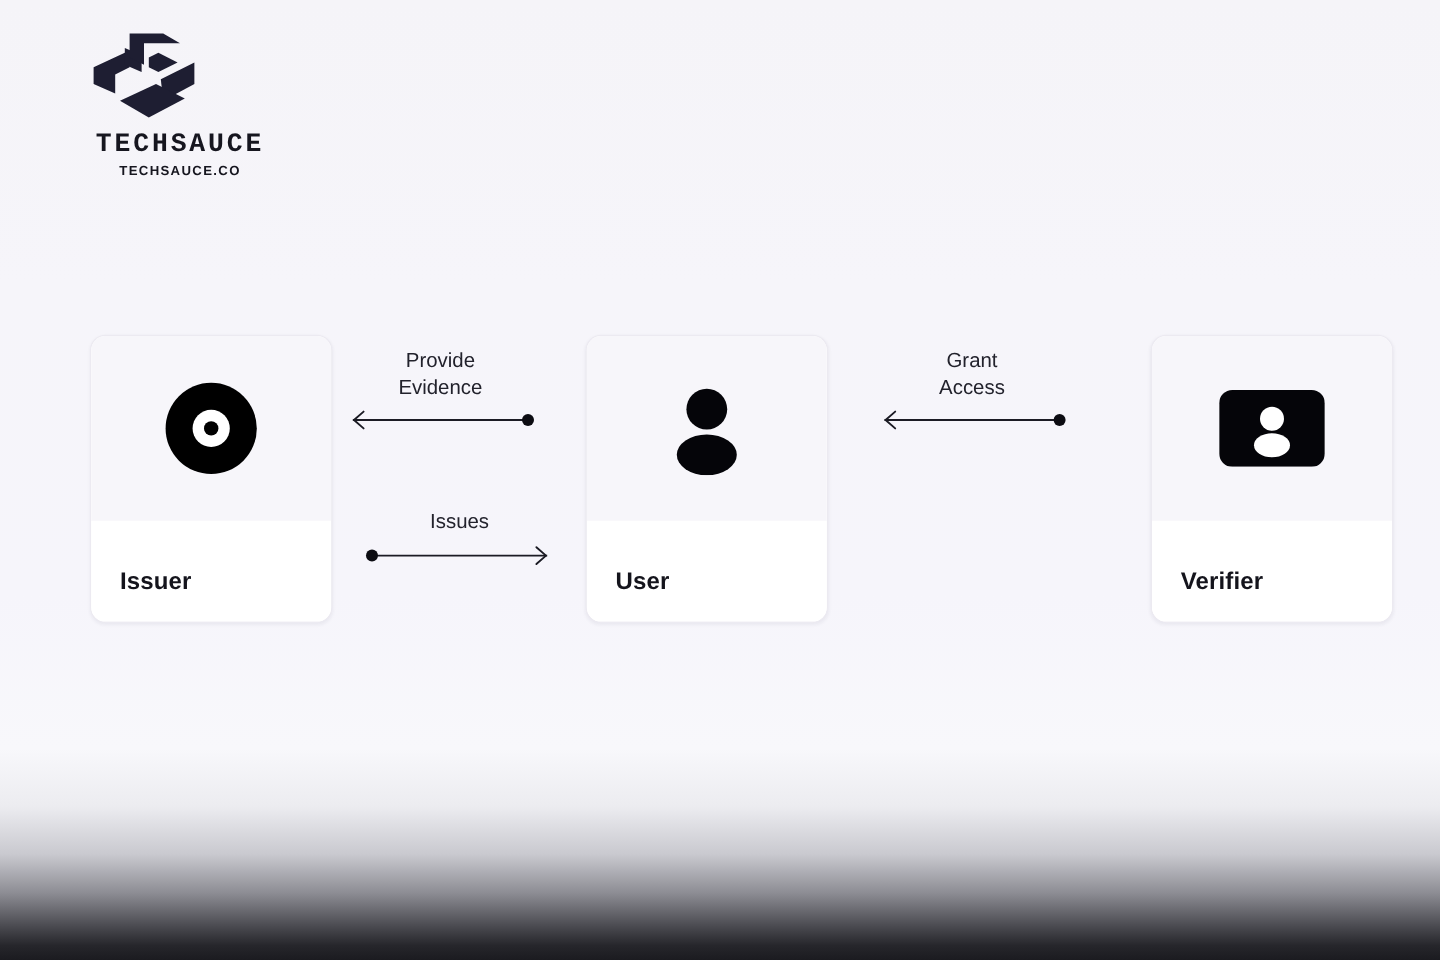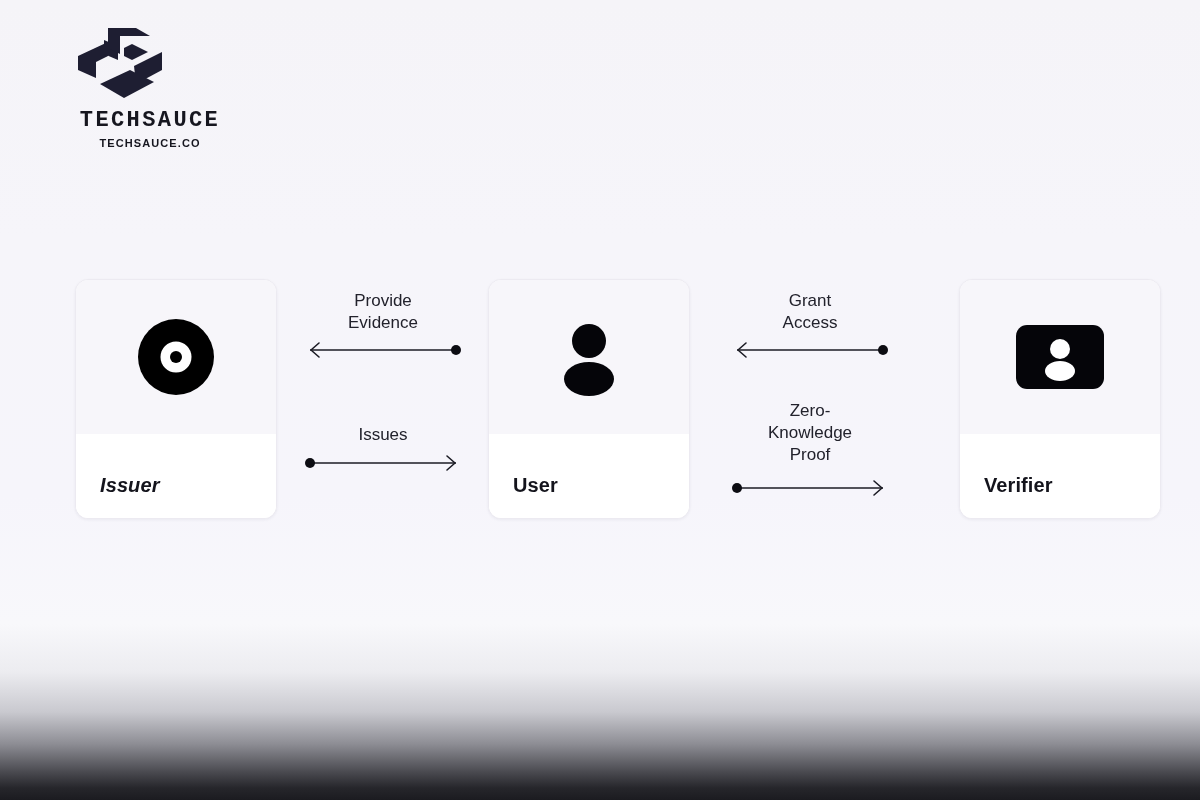--- a/index.html
+++ b/index.html
@@ -106,21 +106,21 @@
   .card-label {
     position: absolute;
     left: 24px;
     bottom: 21px;
     font-size: 20px;
     font-weight: bold;
     color: #14141c;
     letter-spacing: 0.1px;
   }
 
-  #card-issuer   { left: 75px;  top: 279px; font-style: italic; }
+  #card-issuer   { left: 75px;  top: 279px; }
   #card-user     { left: 488px; top: 279px; }
   #card-verifier { left: 959px; top: 279px; }
 
   
   .connector {
     position: absolute;
   }
   .connector-label {
     position: absolute;
     width: 100%;
@@ -128,21 +128,21 @@
     font-size: 17px;
     line-height: 22px;
     color: #22222c;
     white-space: pre-line;
   }
   .connector-arrow {
     position: absolute;
     left: 0;
   }
 
-  #conn-provide-evidence { left: 300px; top: 290px; width: 166px; height: 70px; }
+  #conn-provide-evidence { left: 284px; top: 290px; width: 166px; height: 70px; }
   #conn-issues           { left: 300px; top: 424px; width: 166px; height: 50px; }
   #conn-grant-access     { left: 727px; top: 290px; width: 166px; height: 70px; }
   #conn-zkp              { left: 727px; top: 400px; width: 166px; height: 98px; }
 </style>
 </head>
 <body>
 
 <div id="stage">
 
   <div id="logo">
@@ -219,24 +219,14 @@
   <div class="connector" id="conn-grant-access">
     <div class="connector-label">Grant
 Access</div>
     <svg class="connector-arrow" style="top:50px" width="166" height="20" viewBox="0 0 166 20" xmlns="http://www.w3.org/2000/svg">
       <line x1="10" y1="10" x2="157" y2="10" stroke="#1b1b24" stroke-width="1.6"></line>
       <polyline points="19,3 11,10 19,17" fill="none" stroke="#1b1b24" stroke-width="1.6" stroke-linecap="round" stroke-linejoin="round"></polyline>
       <circle cx="156" cy="10" r="5" fill="#0c0c12"></circle>
     </svg>
   </div>
 
-  <div class="connector" id="conn-zkp">
-    <div class="connector-label">Zero-
-Knowledge
-Proof</div>
-    <svg class="connector-arrow" style="top:78px" width="166" height="20" viewBox="0 0 166 20" xmlns="http://www.w3.org/2000/svg">
-      <line x1="9" y1="10" x2="156" y2="10" stroke="#1b1b24" stroke-width="1.6"></line>
-      <polyline points="147,3 155,10 147,17" fill="none" stroke="#1b1b24" stroke-width="1.6" stroke-linecap="round" stroke-linejoin="round"></polyline>
-      <circle cx="10" cy="10" r="5" fill="#0c0c12"></circle>
-    </svg>
-  </div>
 
 </div>
 
 </body></html>

